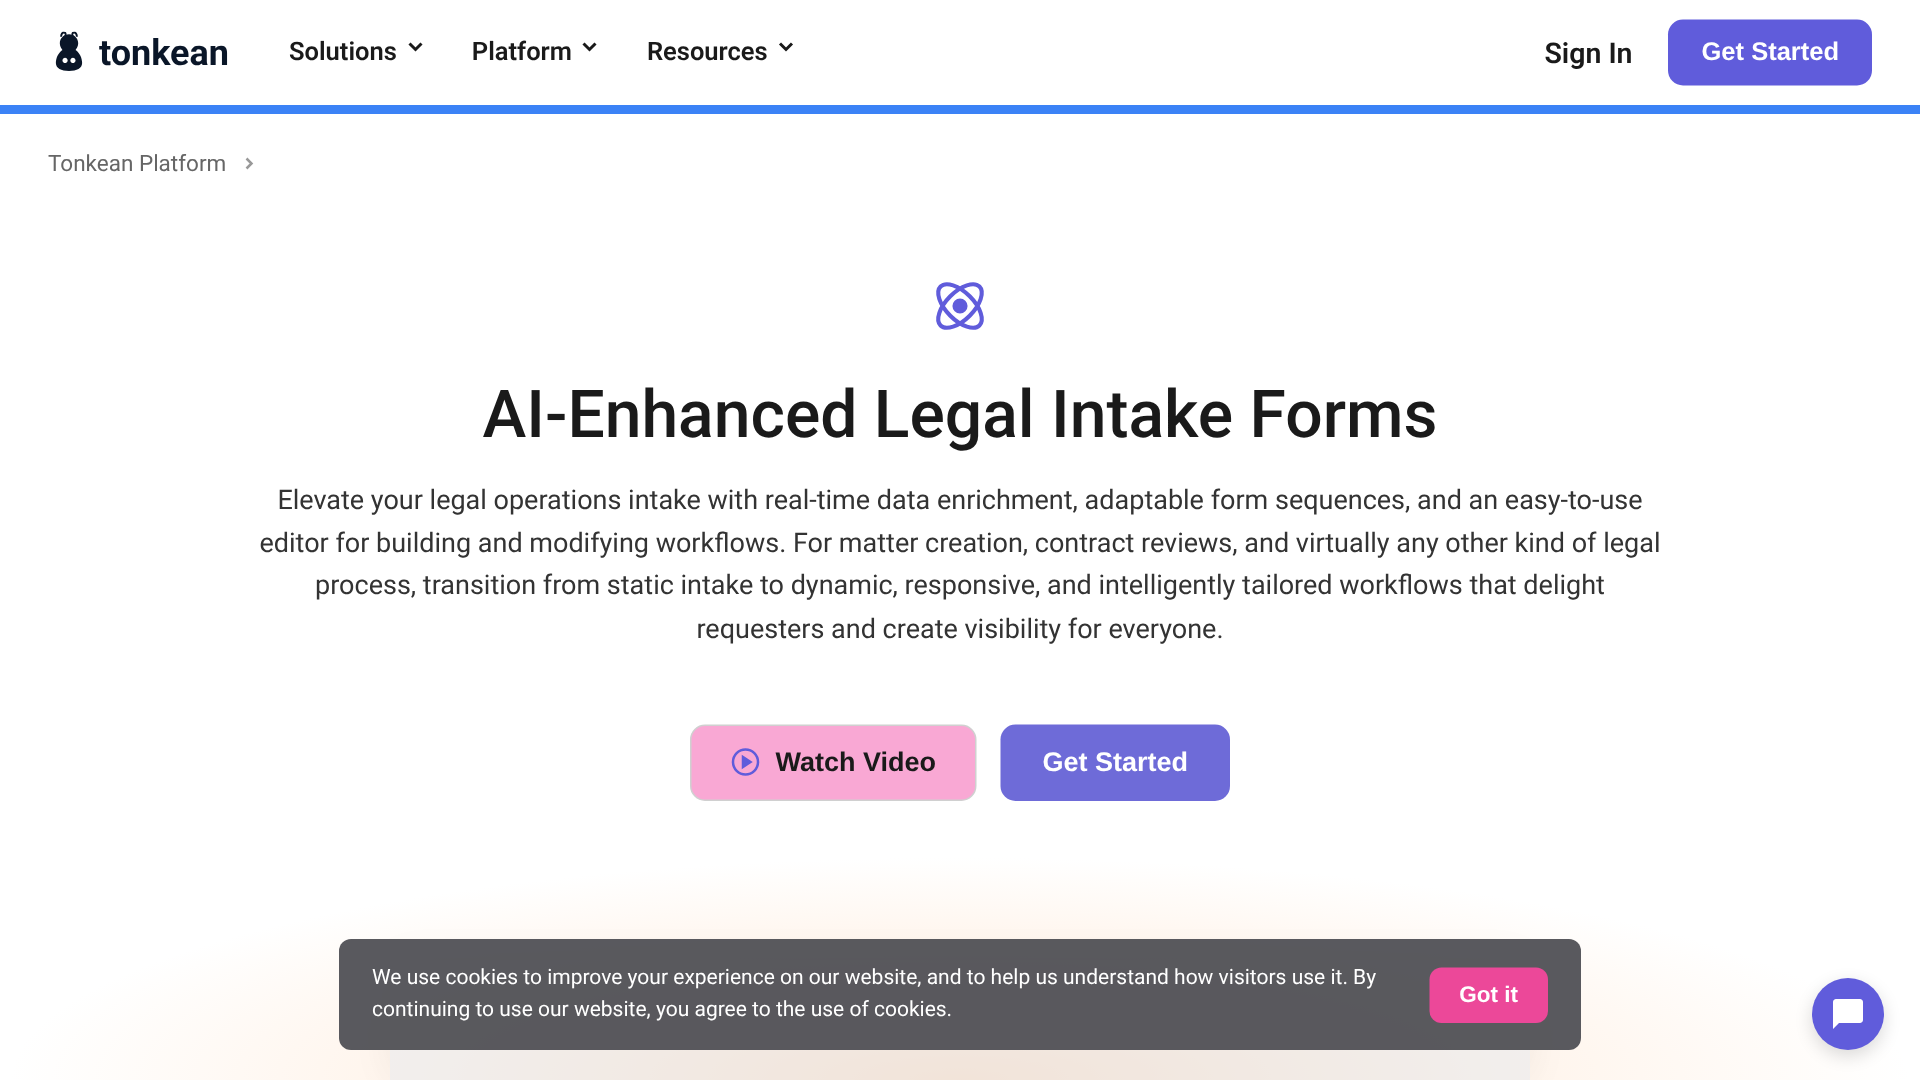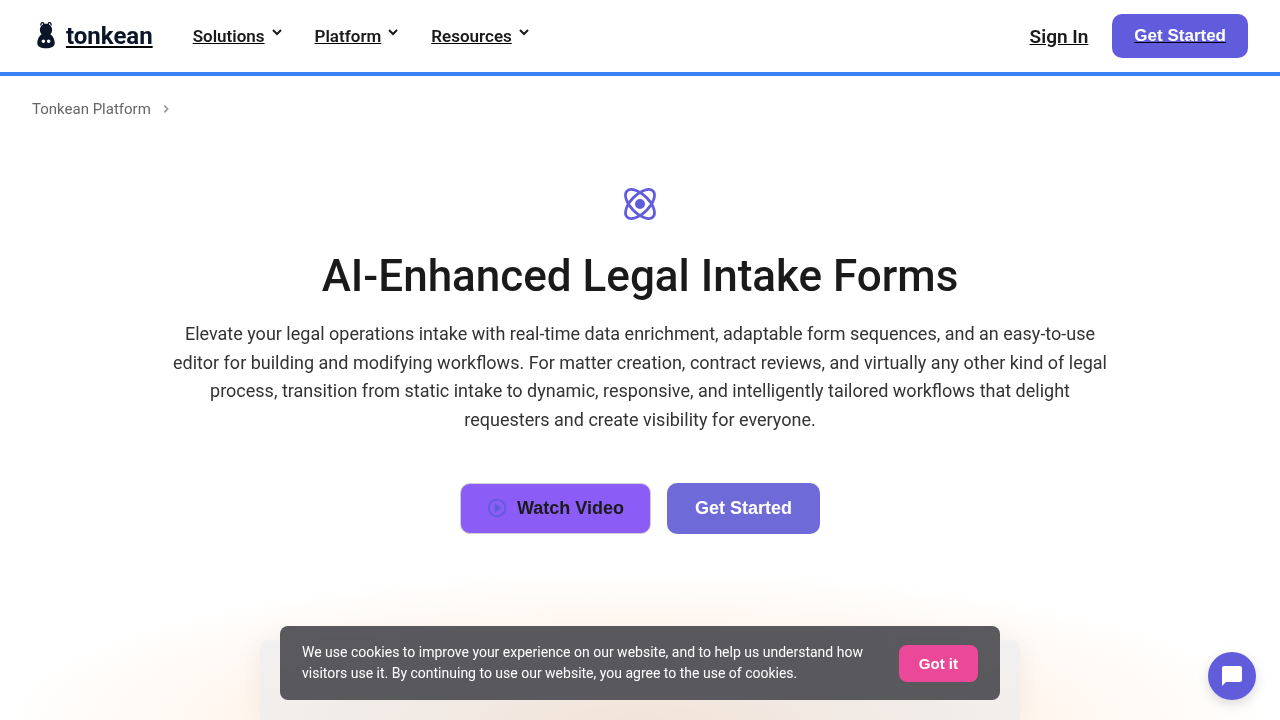--- a/index.html
+++ b/index.html
@@ -13,23 +13,22 @@
       width: 1280px;
       height: 720px;
       position: relative;
       overflow: hidden;
     }
     .header {
       display: flex;
       align-items: center;
       justify-content: space-between;
       padding: 32px 32px;
-      border-bottom: 4px solid #3b82f6;
+      border-bottom: 6px solid #3b82f6;
       height: 76px;
-      text-decoration: underline;
     }
     .header-left {
       display: flex;
       align-items: center;
       gap: 40px;
     }
     .logo {
       display: flex;
       align-items: center;
       gap: 6px;
@@ -120,21 +119,21 @@
       line-height: 1.6;
       max-width: 940px;
       margin: 16px auto 48px;
     }
     .hero-buttons {
       display: flex;
       gap: 16px;
       justify-content: center;
     }
     .btn-secondary {
-      background: #8b5cf6;
+      background: #f9a8d4;
       color: #1a1a1a;
       padding: 14px 26px;
       border-radius: 10px;
       font-size: 18px;
       font-weight: 600;
       border: 1px solid #d0d0d0;
       cursor: pointer;
       display: flex;
       align-items: center;
       gap: 10px;
@@ -172,21 +171,21 @@
       background: #ebebed;
       border-radius: 8px 8px 0 0;
       opacity: 0.6;
       box-shadow: 0 0 30px rgba(0,0,0,0.1);
     }
     .cookie-banner {
       position: absolute;
       bottom: 20px;
       left: 50%;
       transform: translateX(-50%);
-      width: 720px;
+      width: 828px;
       background: rgba(80,80,85,0.95);
       color: #fff;
       padding: 16px 22px;
       border-radius: 8px;
       display: flex;
       align-items: center;
       justify-content: space-between;
       gap: 20px;
       font-size: 14px;
       line-height: 1.5;

